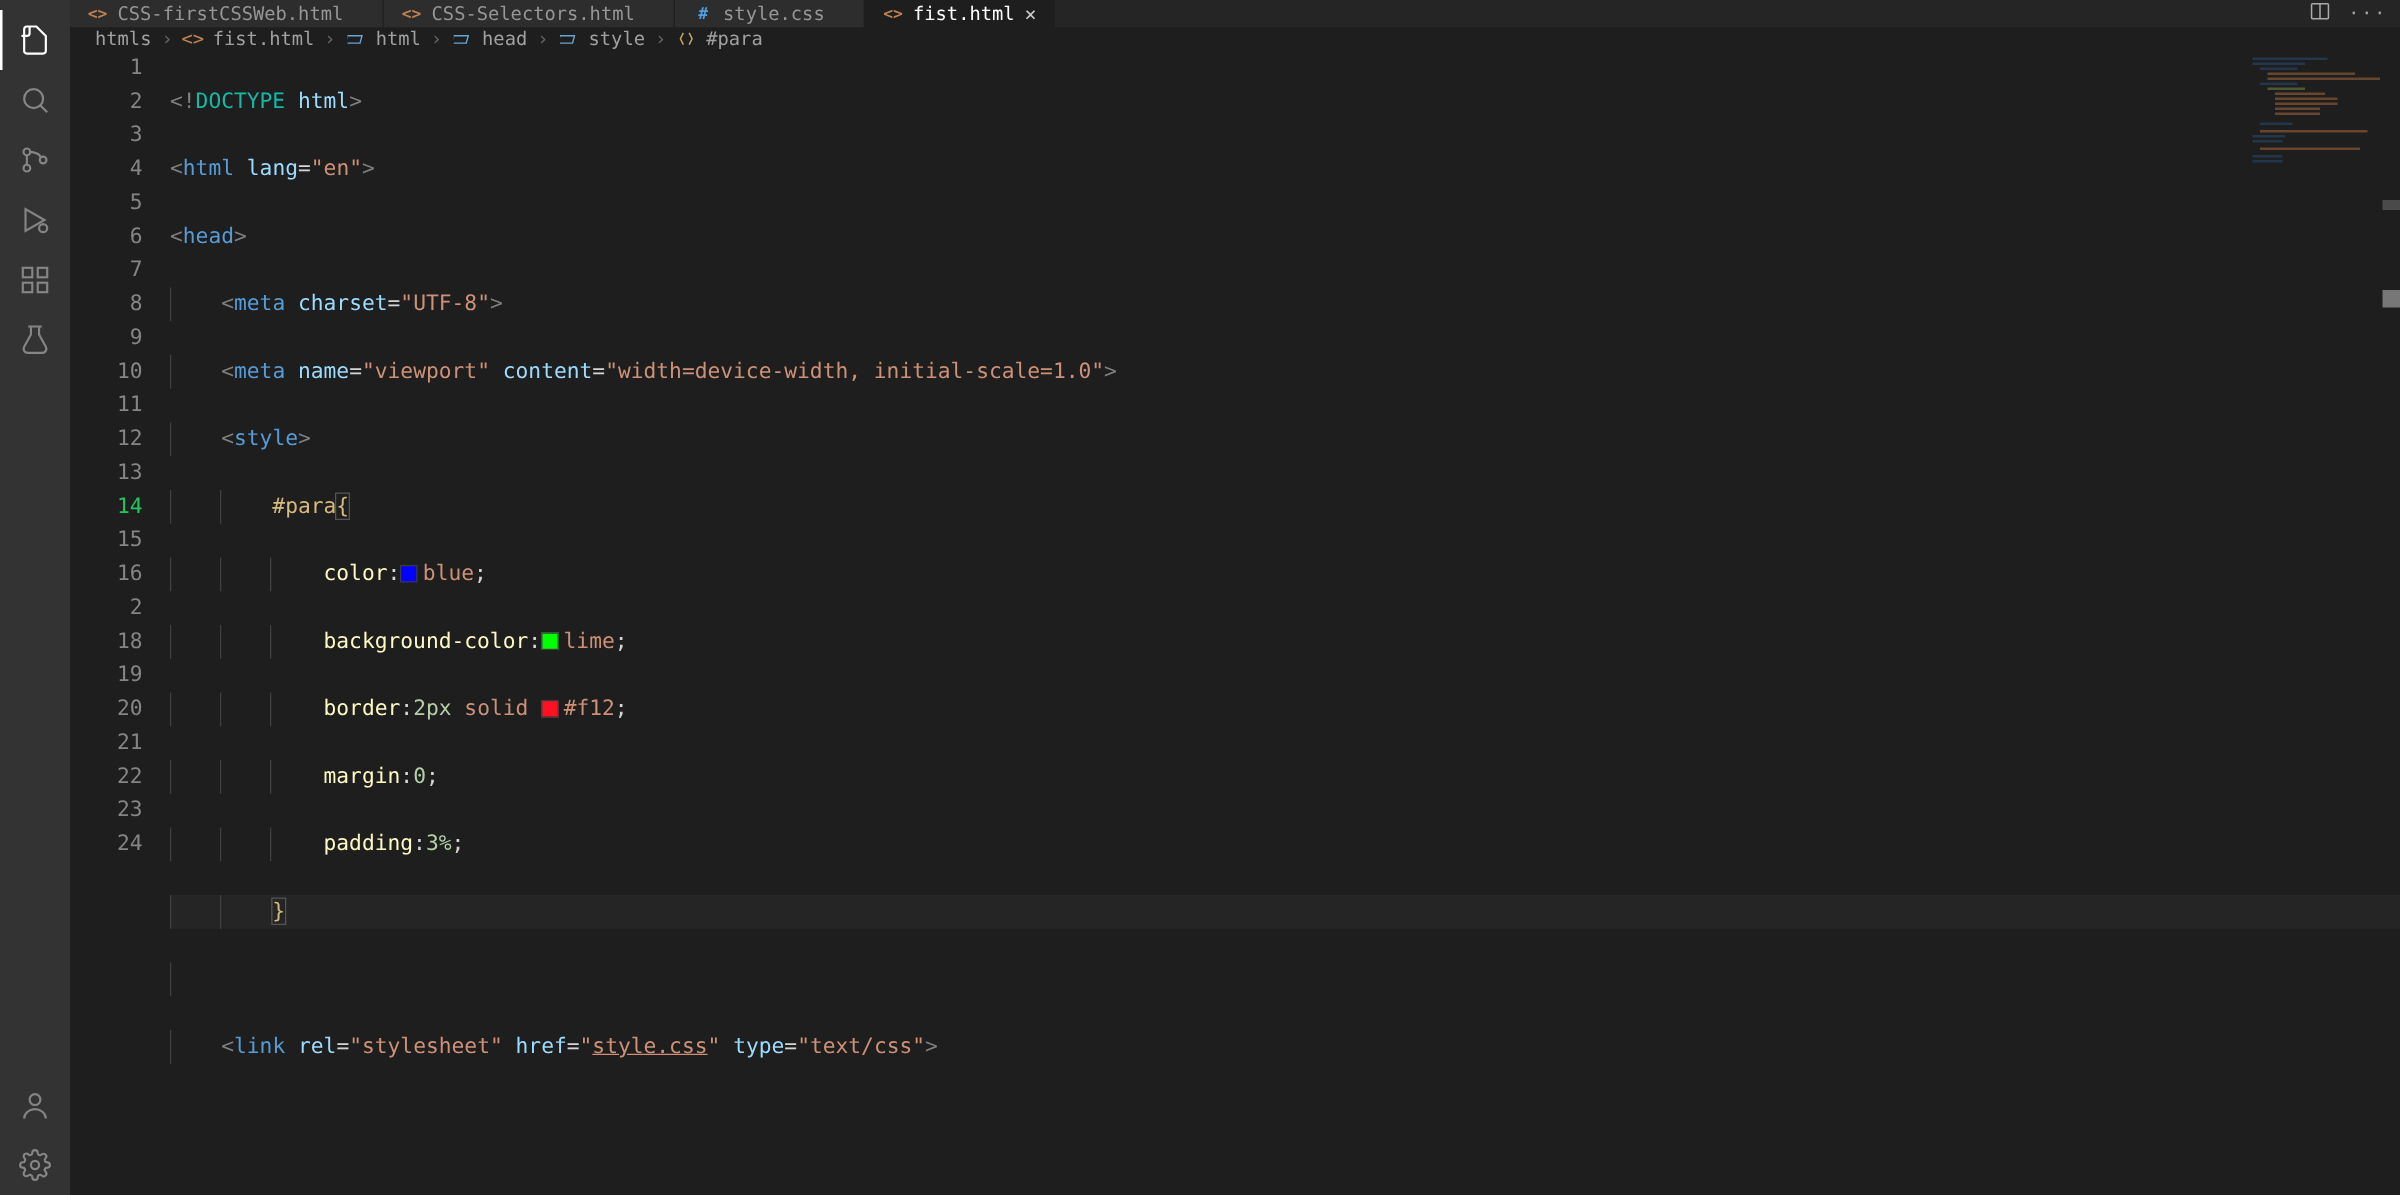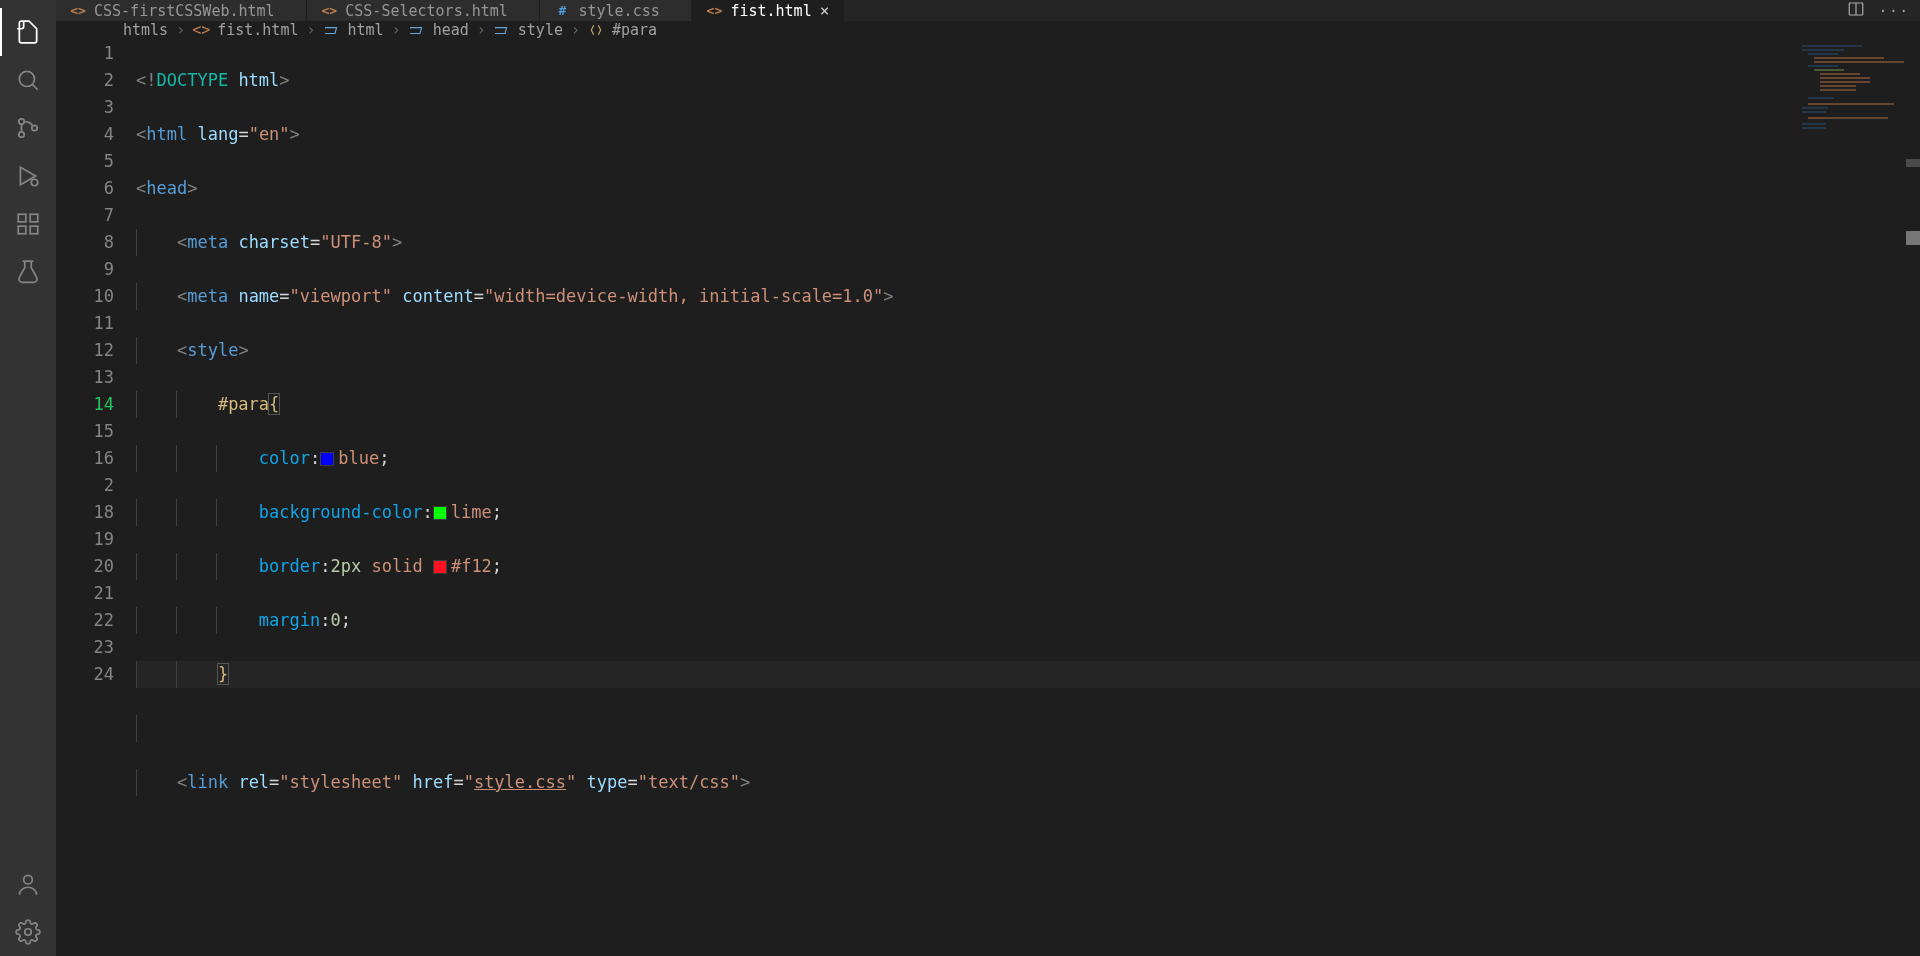--- a/index.html
+++ b/index.html
@@ -14,38 +14,38 @@
   .main { flex:1; display:flex; flex-direction:column; }
   .tabs { height:42px; background:#252526; display:flex; align-items:stretch; }
   .tab { display:flex; align-items:center; padding:0 14px; gap:8px; color:#969696; background:#2d2d2d; border-right:1px solid #1e1e1e; font-size:15px; cursor:pointer; white-space:nowrap; }
   .tab.active { background:#1e1e1e; color:#fff; }
   .tab .ficon { width:16px; height:16px; display:inline-flex; align-items:center; justify-content:center; color:#c08050; font-weight:bold; font-size:13px; }
   .tab .ficon.hash { color:#509ee3; }
   .tab .close { color:#888; font-size:16px; visibility:hidden; }
   .tab.active .close { visibility:visible; color:#ccc; }
   .tab-actions { margin-left:auto; display:flex; align-items:center; padding-right:10px; gap:14px; color:#aaa; }
   .tab-actions svg { width:18px; height:18px; }
-  .breadcrumb { height:28px; display:flex; align-items:center; padding:0 20px; gap:8px; color:#a0a0a0; font-size:15px; background:#1e1e1e;margin-left:47px; }
+  .breadcrumb { height:28px; display:flex; align-items:center; padding:0 20px; gap:8px; color:#a0a0a0; font-size:15px; background:#1e1e1e; }
   .breadcrumb .sep { color:#666; }
   .bc-icon { width:16px; height:16px; display:inline-flex; align-items:center; justify-content:center; }
   .editor-wrap { flex:1; display:flex; position:relative; }
   .gutter { width:80px; text-align:right; padding-right:22px; color:#858585; font-family:Consolas,monospace; font-size:17px; line-height:27px; padding-top:1px; user-select:none; }
   .gutter .ln.cur { color:#22c55e; }
   .code { flex:1; font-family:Consolas,monospace; font-size:17px; line-height:27px; white-space:pre; padding-top:1px; position:relative; }
   .line { height:27px; position:relative; }
   .line.hl { background:rgba(255,255,255,0.03); }
   .ig { position:absolute; left:0; top:0; bottom:0; border-left:1px solid #404040; }
   .pkt   { color:#808080; }
   .doct  { color:#14b8a6; }
   .tagn  { color:#569cd6; }
   .attr  { color:#9cdcfe; }
   .str   { color:#ce9178; }
   .txt   { color:#d4d4d4; }
   .selcss{ color:#d7ba7d; }
-  .prop  { color:#0ea5e9; }
+  .prop  { color:#fef9c3; }
   .val   { color:#ce9178; }
   .num   { color:#b5cea8; }
   .pun   { color:#d4d4d4; }
   .link  { color:#ce9178; text-decoration:underline; }
   .brmatch { outline:1px solid #555; }
   .sw { display:inline-block; width:14px; height:14px; border:1px solid #3c3c3c; vertical-align:-2px; margin-right:4px; }
   .minimap { position:absolute; right:14px; top:4px; width:110px; height:140px; background:linear-gradient(#1e1e1e,#1e1e1e); opacity:0.55; }
   .minimap::before { content:""; position:absolute; inset:0; 
     background:
       linear-gradient(#2a4b6e,#2a4b6e) 6px 2px/60px 2px no-repeat,
@@ -234,20 +234,21 @@
 <div class="line"><span class="pkt">&lt;</span><span class="tagn">html </span><span class="attr">lang</span><span class="pun">=</span><span class="str">"en"</span><span class="pkt">&gt;</span></div>
 <div class="line"><span class="pkt">&lt;</span><span class="tagn">head</span><span class="pkt">&gt;</span></div>
 <div class="line"><span class="ig" style="left:0"></span>    <span class="pkt">&lt;</span><span class="tagn">meta </span><span class="attr">charset</span><span class="pun">=</span><span class="str">"UTF-8"</span><span class="pkt">&gt;</span></div>
 <div class="line"><span class="ig" style="left:0"></span>    <span class="pkt">&lt;</span><span class="tagn">meta </span><span class="attr">name</span><span class="pun">=</span><span class="str">"viewport"</span><span> </span><span class="attr">content</span><span class="pun">=</span><span class="str">"width=device-width, initial-scale=1.0"</span><span class="pkt">&gt;</span></div>
 <div class="line"><span class="ig" style="left:0"></span>    <span class="pkt">&lt;</span><span class="tagn">style</span><span class="pkt">&gt;</span></div>
 <div class="line"><span class="ig" style="left:0"></span><span class="ig" style="left:40px"></span>        <span class="selcss">#para</span><span class="selcss brmatch">{</span></div>
 <div class="line"><span class="ig" style="left:0"></span><span class="ig" style="left:40px"></span><span class="ig" style="left:80px"></span>            <span class="prop">color</span><span class="pun">:</span><span class="sw" style="background:#0000ff"></span><span class="val">blue</span><span class="pun">;</span></div>
 <div class="line"><span class="ig" style="left:0"></span><span class="ig" style="left:40px"></span><span class="ig" style="left:80px"></span>            <span class="prop">background-color</span><span class="pun">:</span><span class="sw" style="background:#00ff00"></span><span class="val">lime</span><span class="pun">;</span></div>
 <div class="line"><span class="ig" style="left:0"></span><span class="ig" style="left:40px"></span><span class="ig" style="left:80px"></span>            <span class="prop">border</span><span class="pun">:</span><span class="num">2px</span><span> </span><span class="val">solid</span><span> </span><span class="sw" style="background:#ff1122"></span><span class="val">#f12</span><span class="pun">;</span></div>
 <div class="line"><span class="ig" style="left:0"></span><span class="ig" style="left:40px"></span><span class="ig" style="left:80px"></span>            <span class="prop">margin</span><span class="pun">:</span><span class="num">0</span><span class="pun">;</span></div>
+<div class="line"><span class="ig" style="left:0"></span><span class="ig" style="left:40px"></span><span class="ig" style="left:80px"></span>            <span class="prop">padding</span><span class="pun">:</span><span class="num">3%</span><span class="pun">;</span></div>
 <div class="line hl"><span class="ig" style="left:0"></span><span class="ig" style="left:40px"></span>        <span class="selcss brmatch">}</span></div>
 <div class="line"><span class="ig" style="left:0"></span></div>
 <div class="line"><span class="ig" style="left:0"></span>    <span class="pkt">&lt;</span><span class="tagn">link </span><span class="attr">rel</span><span class="pun">=</span><span class="str">"stylesheet"</span><span> </span><span class="attr">href</span><span class="pun">=</span><span class="str">"</span><span class="link">style.css</span><span class="str">"</span><span> </span><span class="attr">type</span><span class="pun">=</span><span class="str">"text/css"</span><span class="pkt">&gt;</span></div>
 
 
 
 
 
 
 

